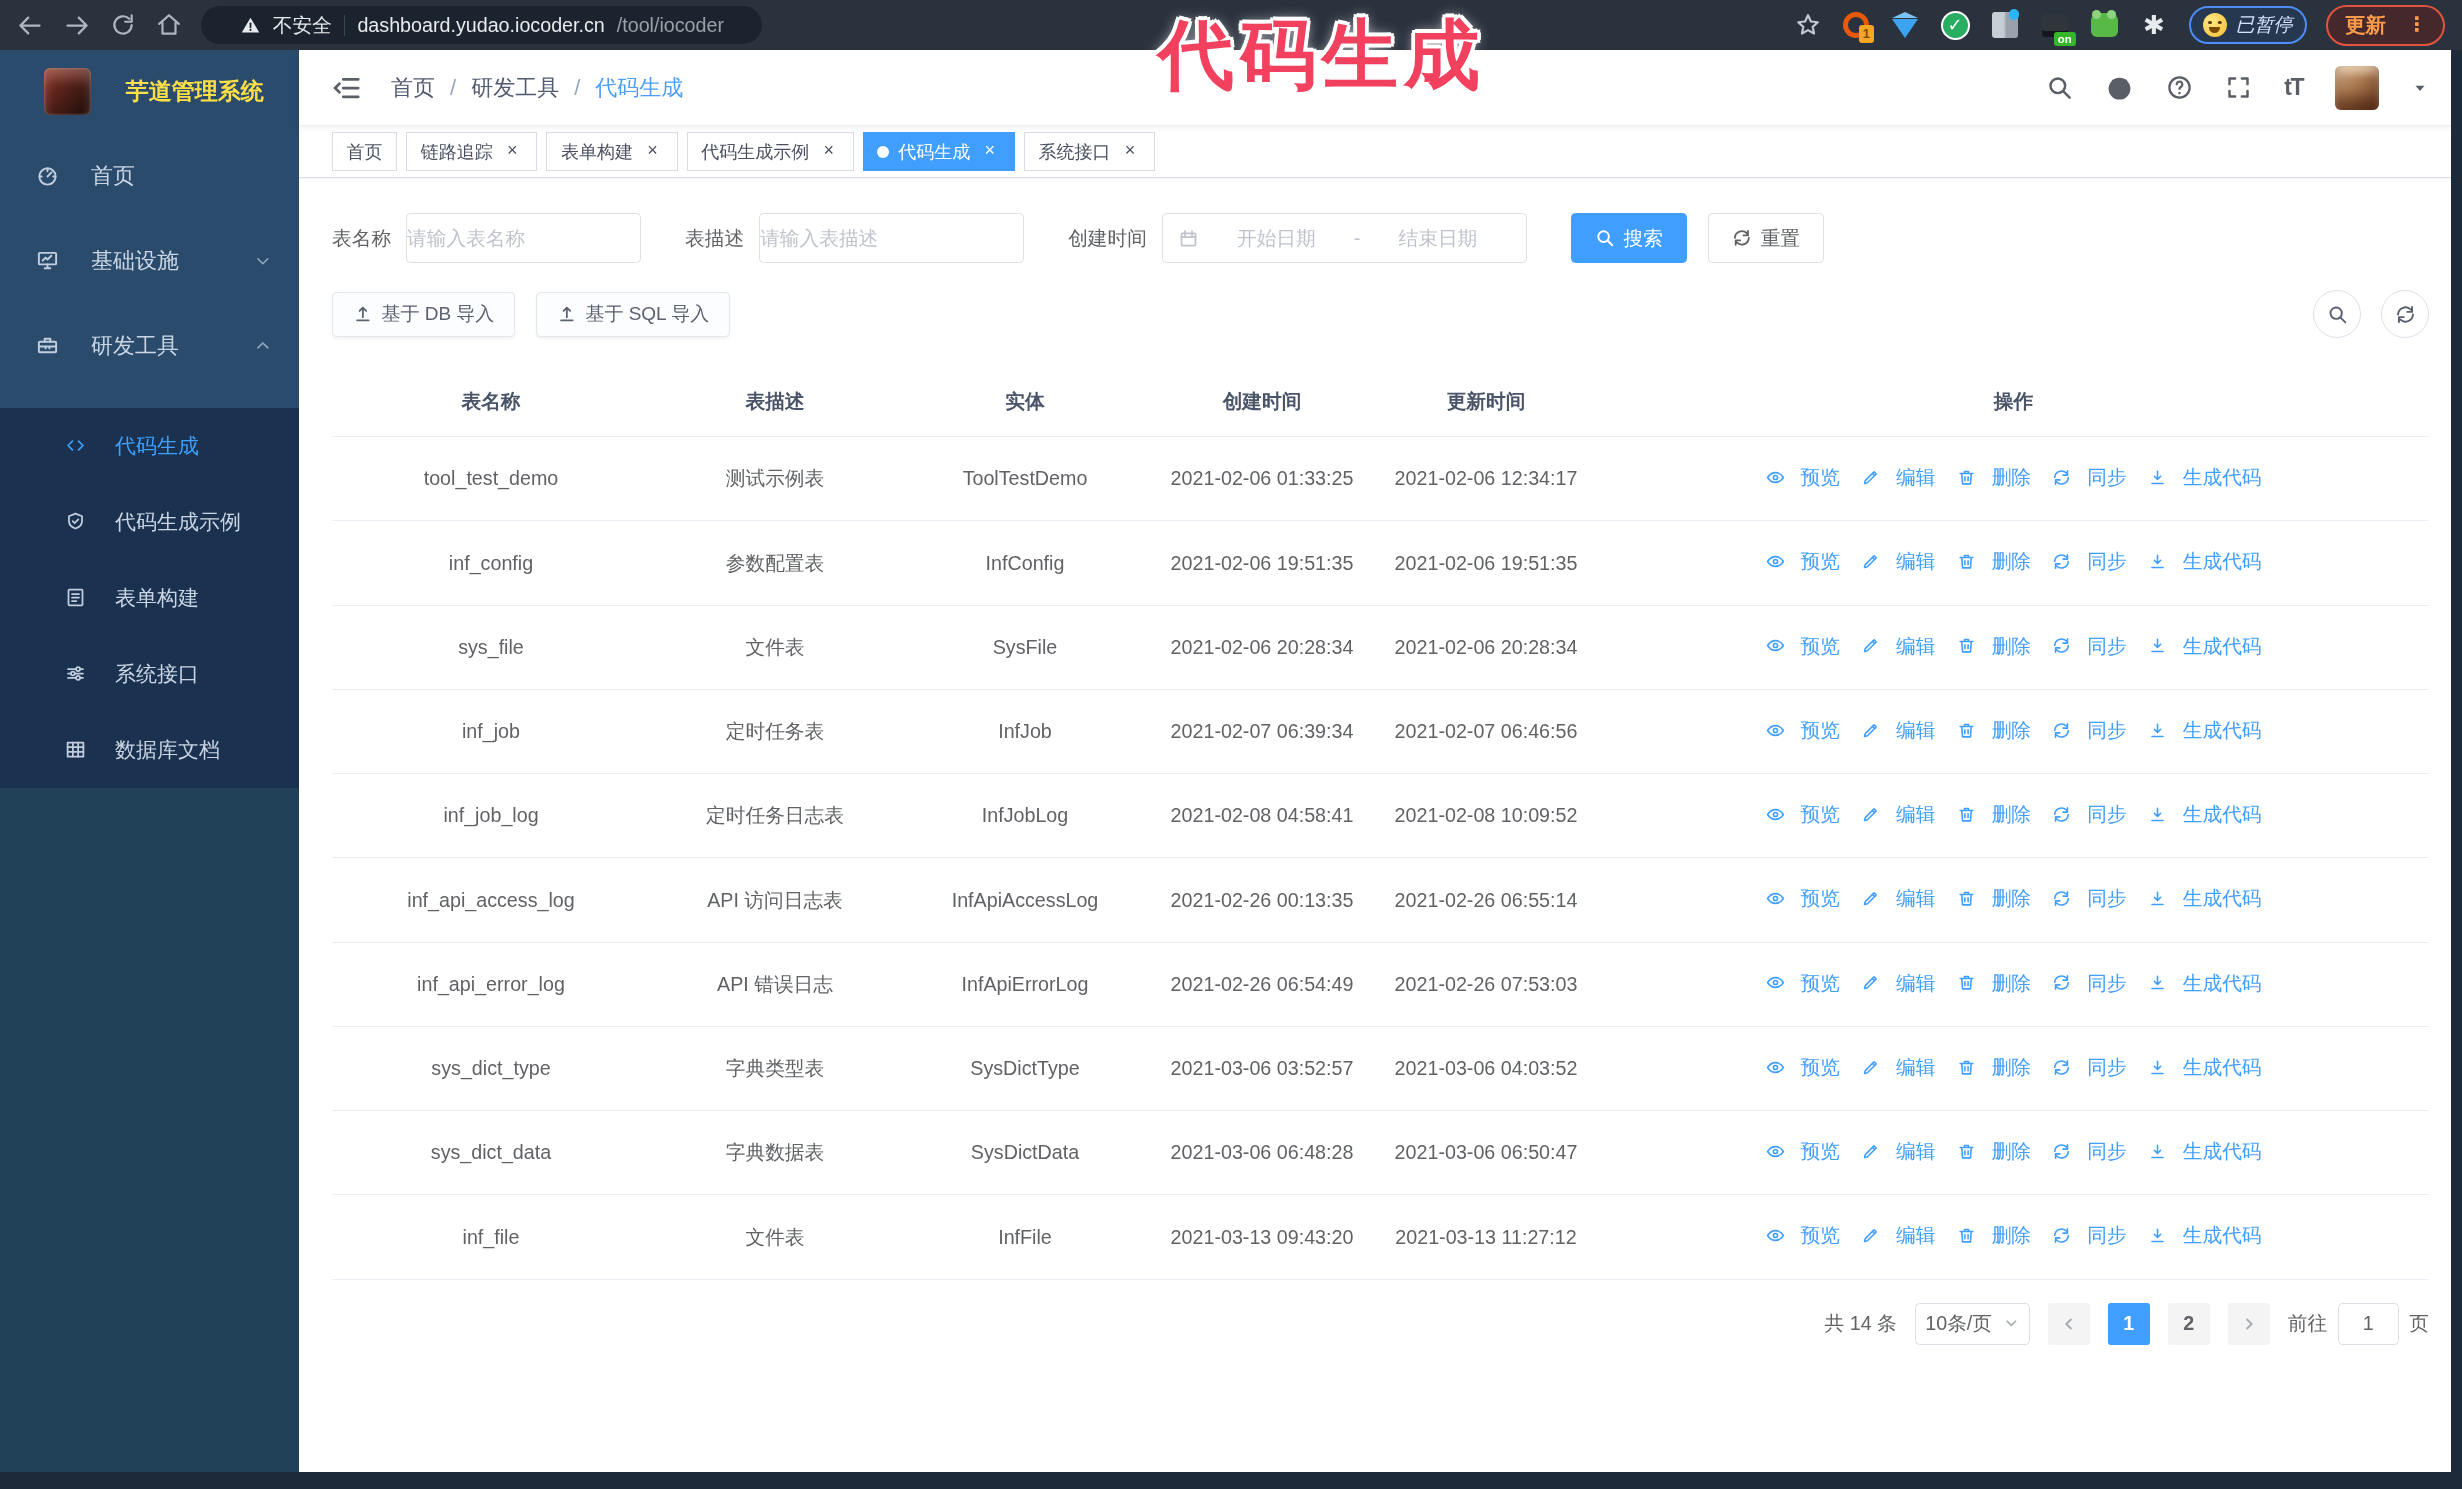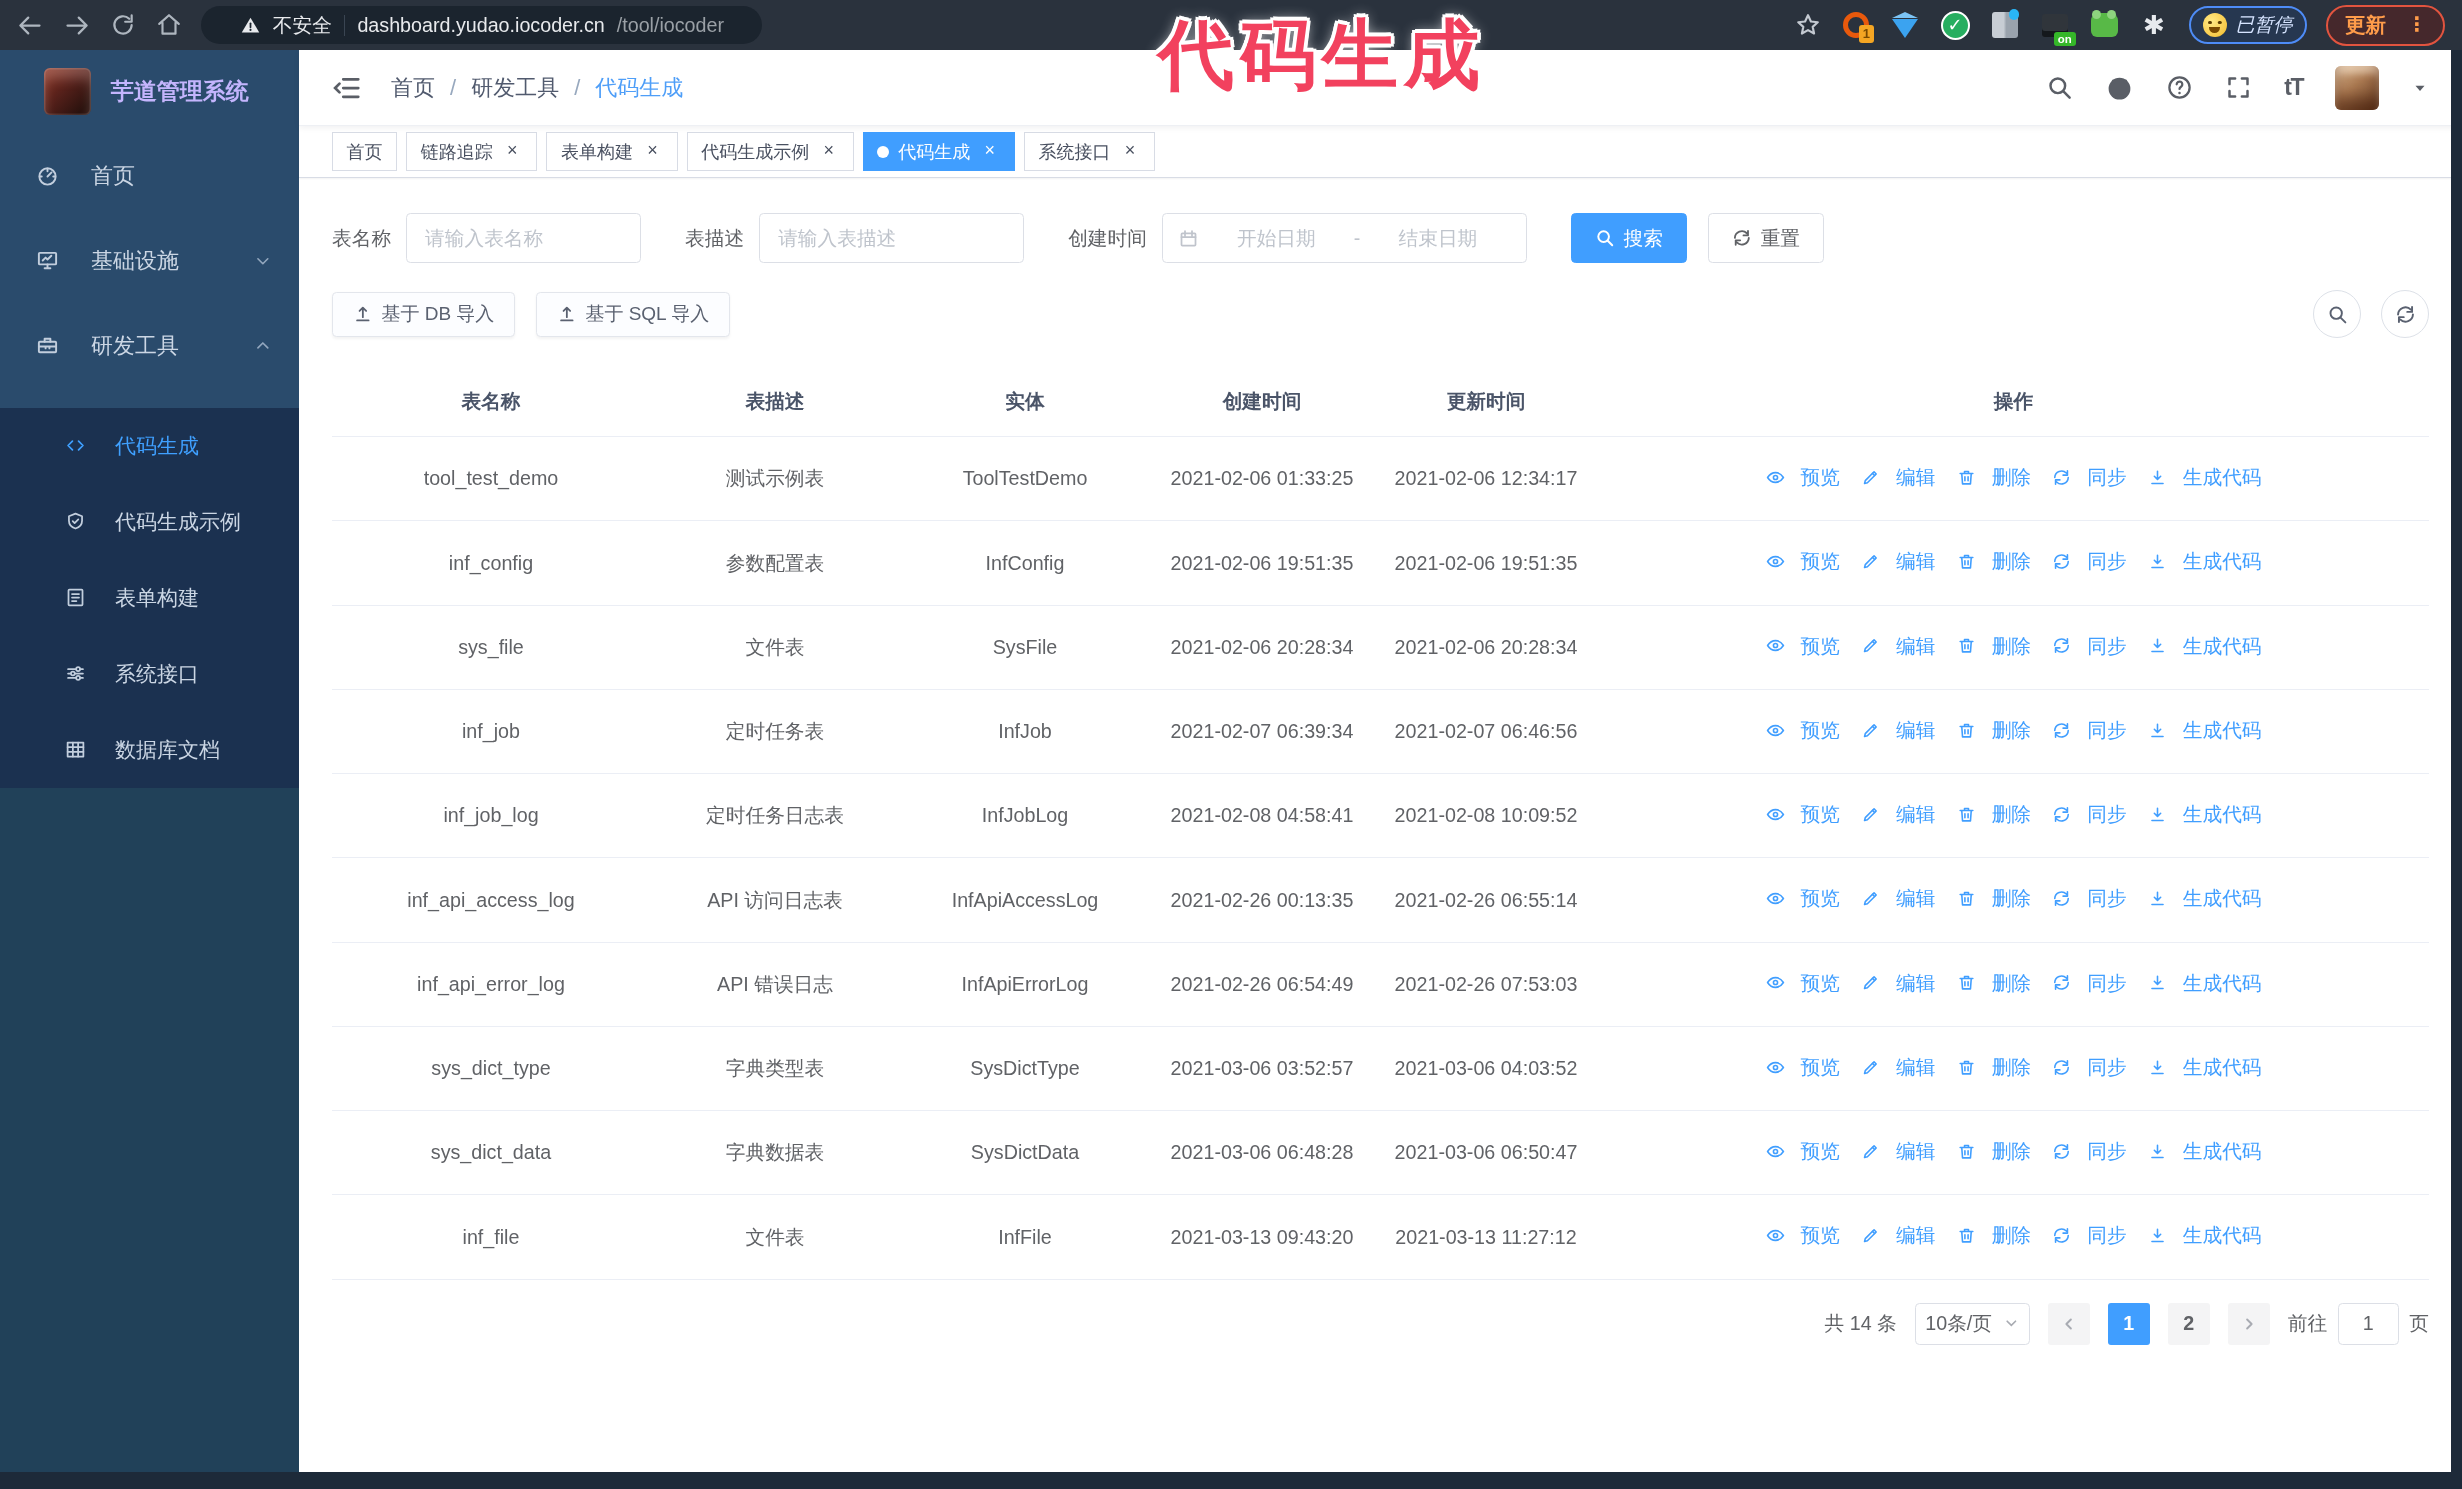--- a/index.html
+++ b/index.html
@@ -59,21 +59,21 @@
       -3px -3px 0 #fff,3px -3px 0 #fff,-3px 3px 0 #fff,3px 3px 0 #fff,0 0 13.6px rgba(255,255,255,.9);}
 
   
   .app-shell{display:flex;height:1440px;}
   .sidebar{width:299px;flex:none;background:#214159;display:flex;flex-direction:column;}
   .sidebar-top{background:#2A4B6C;padding-bottom:19.7px;}
   .logo-row{height:83px;display:flex;align-items:center;padding-left:44px;gap:19.7px;}
   .logo-img{width:47px;height:47px;border-radius:6px;flex:none;
     background:linear-gradient(135deg,#8a3424,#55201a 45%,#2a120e 85%);
     box-shadow:inset 0 0 0 1.5px rgba(255,255,255,.12), inset 0 10.6px 12px rgba(255,220,210,.25);}
-  .app-title{color:#c4b5fd;font-size:23px;font-weight:bold;}
+  .app-title{color:#fde047;font-size:23px;font-weight:bold;margin-left:15px;}
   .menu-item{height:85px;display:flex;align-items:center;padding:0 26px 0 36px;
     color:#CBD6E4;font-size:22px;gap:32px;cursor:pointer;}
   .menu-item .mi-ico{color:#C2CEDD;}
   .mi-label{flex:1;}
   .arrow{color:#93A7BE;}
   .arrow.up svg{transform:rotate(180deg);}
   .submenu{background:#1B3150;}
   .submenu .menu-item{height:76px;padding-left:65px;font-size:21px;gap:29px;}
   .submenu .menu-item.active{color:#3FA0FF;}
   .submenu .menu-item.active .mi-ico{color:#3FA0FF;}
@@ -97,21 +97,21 @@
     border-bottom:0.8px solid #D8DCE5;box-shadow:0 0.8px 2.3px rgba(0,0,0,.08);position:relative;z-index:1;}
   .tag{height:39px;display:inline-flex;align-items:center;gap:9px;padding:0 13.6px;
     border:0.8px solid #D8DCE5;background:#fff;color:#495060;font-size:18px;cursor:pointer;white-space:nowrap;}
   .tag .dot{width:12px;height:12px;border-radius:50%;background:#fff;}
   .tag.active{background:var(--accent);border-color:var(--accent);color:#fff;}
   .tag-close{font-size:18px;width:21px;height:21px;line-height:19.7px;text-align:center;border-radius:50%;}
 
   .page{flex:1;padding:35px 33px 0 33px;display:flex;flex-direction:column;}
   .search-row{display:flex;align-items:center;font-size:19.7px;color:#606266;}
   .f-label{margin-right:15px;font-weight:500;white-space:nowrap;}
-  .inp{height:50px;border:0.8px solid #DCDFE6;border-radius:4.5px;padding:0 18px;font-size:19.7px;
+  .inp{height:50px;border:0.8px solid #DCDFE6;border-radius:4.5px;padding:0 0;font-size:19.7px;
     color:#606266;outline:none;font-family:inherit;}
   .inp::placeholder{color:#BFC4CC;}
   .inp-name{width:235px;margin-right:44px;}
   .inp-desc{width:265px;margin-right:44px;}
   .range{width:365px;height:50px;border:0.8px solid #DCDFE6;border-radius:4.5px;display:flex;
     align-items:center;padding:0 15px;gap:4.5px;color:#BFC4CC;font-size:19.7px;}
   .range .ph{flex:1;text-align:center;}
   .range .sep{color:#BFC4CC;}
   .cal-ico{color:#C0C4CC;}
   .btn{height:50px;border-radius:4.5px;font-size:19.7px;display:inline-flex;align-items:center;

